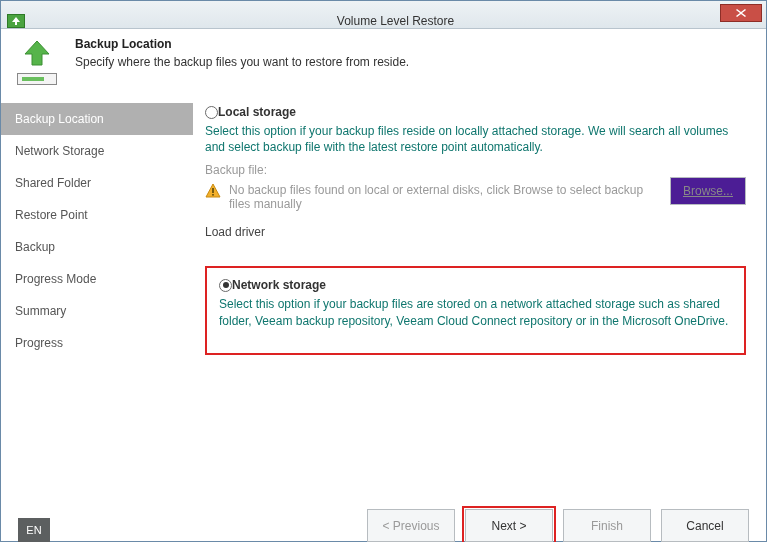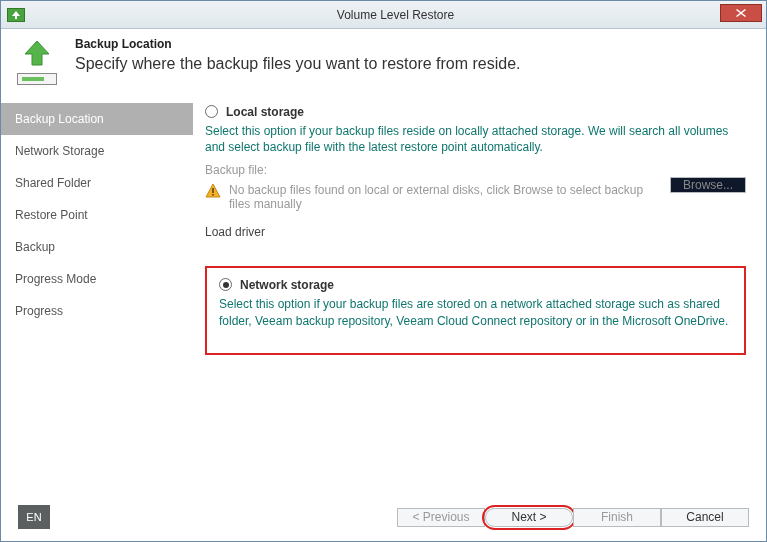--- a/index.html
+++ b/index.html
@@ -12,21 +12,21 @@
     height: 542px;
     overflow: hidden;
     border: 1px solid #6a8aa8;
   }
   
   .titlebar {
     height: 28px;
     background: linear-gradient(#eef2f5, #dfe7ec);
     border-bottom: 1px solid #b8c4cd;
     display: flex;
-    align-items: center;
+    align-items: flex-end;
     position: relative;
   }
   .titlebar .app-icon {
     width: 18px; height: 14px;
     margin-left: 6px;
     background: #4aa340;
     border: 1px solid #2e7a27;
     display: flex; align-items: center; justify-content: center;
   }
   .titlebar .app-icon svg { display:block; }
@@ -63,21 +63,21 @@
     width: 40px; height: 12px;
     border: 1px solid #888;
     background: #f4f4f4;
     position:relative;
   }
   .header .head-icon .drivebox::before{
     content:""; position:absolute; left:4px; top:3px; width:22px; height:4px; background:#6abf5e;
   }
   .header .head-text { flex:1; padding-top:2px;}
   .header h1 { margin: 0 0 4px 0; font-size: 12px; font-weight: bold; color:#222;}
-  .header p { margin:0; font-size:16px; color:#333;}
+  .header p { margin:0; font-size:12px; color:#333;}
   
   .body {
     display:flex;
     height: 420px;
   }
   .sidebar {
     width: 192px;
     padding-top:4px;
   }
   .sidebar .item {
@@ -86,69 +86,69 @@
     cursor: pointer;
   }
   .sidebar .item.active {
     background: #b0b0b0;
     color: #fff;
   }
   .content {
     flex:1;
     padding: 6px 20px 0 12px;
   }
-  .radio-row { display:flex; align-items:flex-start; gap:8px; }
+  .radio-row { display:flex; align-items:center; }
   .radio {
     width:13px; height:13px; border:1px solid #6a6a6a; border-radius:50%;
     display:inline-flex; align-items:center; justify-content:center;
     background:#fff;
   }
   .radio.checked::after{
     content:""; width:6px; height:6px; border-radius:50%; background:#333;
   }
   .opt-title { font-weight:bold; color:#333; }
   .opt-desc { margin:4px 0 8px 0; color:#0f766e; line-height:1.35; }
   .muted { color:#9a9a9a; }
   .warn-row { display:flex; align-items:flex-start; gap:8px; margin:6px 0 10px 0;}
   .warn-icon { width:16px; height:16px; flex:0 0 16px;}
   .browse-area { display:flex; align-items:flex-start; gap:19px; }
   .browse-text { flex:1; }
   .btn-small {
-    width:76px; height:16px;
+    width:76px; height:28px;
     border:1px solid #b7bcc0;
-    background:#0f172a;
+    background:#4c1d95;
     color:#888;
-    display:inline-flex; align-items:center; justify-content:center;
+    display:inline-flex; align-items:center; justify-content:center;text-decoration:underline;
   }
   .load-driver { margin:4px 0 27px 0; color:#444; }
   .highlight-box { border:2px solid #d22; padding:10px 12px 12px 12px; }
   
   .footer {
     position:absolute; left:0; right:0; bottom:0;
     height:50px;
-    display:flex; align-items:center;
+    display:flex; align-items:flex-end;
     padding: 0 18px;
-    gap:0;
+    gap:10px;
   }
   .lang {
     width:32px; height:24px;
     background:#5c5f60; color:#fff;
     display:inline-flex; align-items:center; justify-content:center;
     font-size:11px;
   }
   .spacer{flex:1;}
   .wbtn {
-    width:88px; height:19px;
+    width:88px; height:33px;
     border:1px solid #b7bcc0;
     background:#f4f6f7;
     display:inline-flex; align-items:center; justify-content:center;
     color:#333; position:relative;
   }
   .wbtn.disabled{ color:#9a9a9a; }
-  .wbtn.nextring{ outline:2px solid #d22; outline-offset:1px;border-radius:11px; }
+  .wbtn.nextring{ outline:2px solid #d22; outline-offset:1px; }
 </style>
 </head>
 <body>
 
 <div class="titlebar">
   <div class="app-icon">
     <svg width="10" height="8" viewBox="0 0 10 8">
         <path d="M5 0 L9 5 L6 5 L6 8 L4 8 L4 5 L1 5 Z" fill="#fff"></path>
       </svg>
   </div>
@@ -176,20 +176,21 @@
 </div>
 
 <div class="body">
   <div class="sidebar">
     <div class="item active">Backup Location</div>
     <div class="item">Network Storage</div>
     <div class="item">Shared Folder</div>
     <div class="item">Restore Point</div>
     <div class="item">Backup</div>
     <div class="item">Progress Mode</div>
+    <div class="item">Summary</div>
     <div class="item">Progress</div>
   </div>
 
   <div class="content">
 
     <div>
       <div class="radio-row">
         <span class="radio"></span>
         <span class="opt-title">Local storage</span>
       </div>

